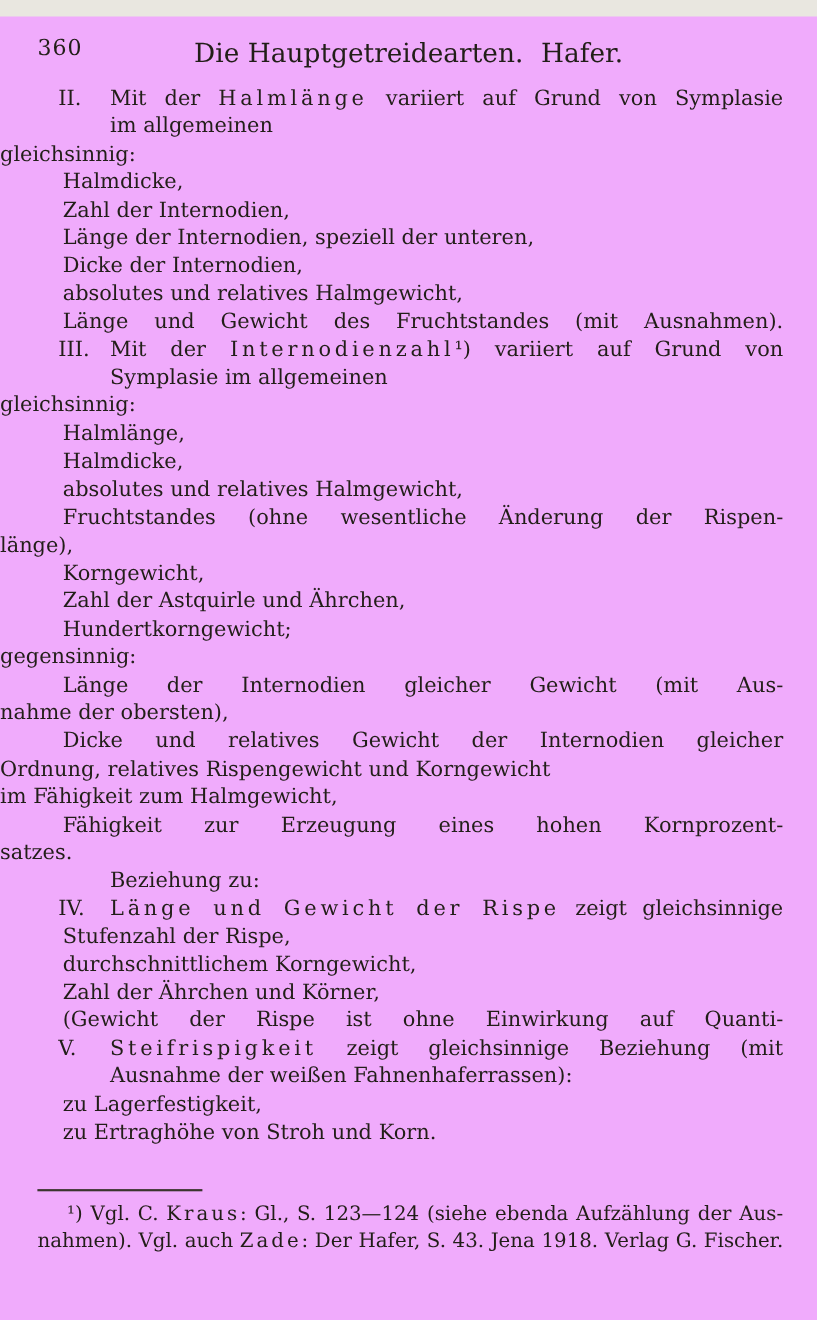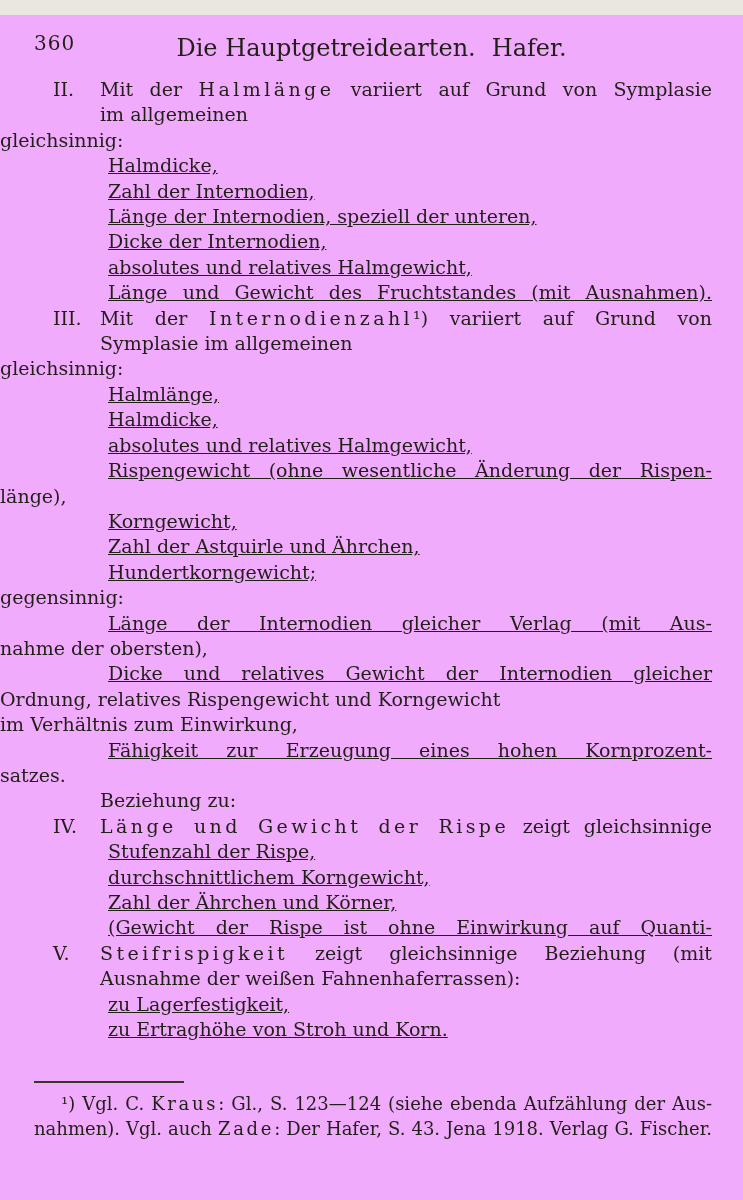--- a/index.html
+++ b/index.html
@@ -30,21 +30,21 @@
   .rt2 { margin-left: 16px; }
 
   .pagebody {
     position: absolute; top: 62px; left: 0; right: 0;
     padding-right: 31px;
   }
   .line { font-size: 19px; line-height: 25.4px; }
   .ind-num   { padding-left: 53px;  }
   .ind-cont  { padding-left: 100px; }
   .ind-label { }
-  .ind-item  { padding-left: 108px; text-decoration: underline; }
+  .ind-item  { padding-left: 57px; }
   .ind-item2 { }
   .j { text-align: justify; text-align-last: justify; }
   .numeral { display: inline-block; width: 40px; text-align: left; margin-right: 7px; }
   .sperr { letter-spacing: 0.18em; }
 
   .footnote { position: absolute; top: 1066px; left: 34px; right: 31px; }
   .footrule { width: 150px; border-top: 2px solid #3a352e; margin-bottom: 9px; }
   .fn-line { font-size: 18px; line-height: 24.5px; }
   .fn-first { padding-left: 27px; }
   .fn-line .sperr { letter-spacing: 0.15em; }
@@ -70,31 +70,31 @@
     <div class="line ind-item">Dicke der Internodien,</div>
     <div class="line ind-item">absolutes und relatives Halmgewicht,</div>
     <div class="line ind-item j">Länge und Gewicht des Fruchtstandes (mit Ausnahmen).</div>
 
     <div class="line ind-num j"><span class="numeral">III.</span><span>Mit der </span><span class="sperr">Internodienzahl</span><span>¹)</span><span> variiert auf Grund von</span></div>
     <div class="line ind-cont">Symplasie im allgemeinen</div>
     <div class="line ind-label">gleichsinnig:</div>
     <div class="line ind-item">Halmlänge,</div>
     <div class="line ind-item">Halmdicke,</div>
     <div class="line ind-item">absolutes und relatives Halmgewicht,</div>
-    <div class="line ind-item j">Rispengewicht (ohne wesentliche Änderung der Rispen-</div>
+    <div class="line ind-item j">Fruchtstandes (ohne wesentliche Änderung der Rispen-</div>
     <div class="line ind-item2">länge),</div>
     <div class="line ind-item">Korngewicht,</div>
     <div class="line ind-item">Zahl der Astquirle und Ährchen,</div>
     <div class="line ind-item">Hundertkorngewicht;</div>
     <div class="line ind-label">gegensinnig:</div>
-    <div class="line ind-item j">Länge der Internodien gleicher Verlag (mit Aus-</div>
+    <div class="line ind-item j">Länge der Internodien gleicher Gewicht (mit Aus-</div>
     <div class="line ind-item2">nahme der obersten),</div>
     <div class="line ind-item j">Dicke und relatives Gewicht der Internodien gleicher</div>
     <div class="line ind-item2">Ordnung, relatives Rispengewicht und Korngewicht</div>
-    <div class="line ind-item2">im Verhältnis zum Einwirkung,</div>
+    <div class="line ind-item2">im Fähigkeit zum Halmgewicht,</div>
     <div class="line ind-item j">Fähigkeit zur Erzeugung eines hohen Kornprozent-</div>
     <div class="line ind-item2">satzes.</div>
 
     <div class="line ind-cont">Beziehung zu:</div>
     <div class="line ind-num j"><span class="numeral">IV.</span><span class="sperr">Länge und Gewicht der Rispe</span><span> zeigt gleichsinnige</span></div>
     <div class="line ind-item">Stufenzahl der Rispe,</div>
     <div class="line ind-item">durchschnittlichem Korngewicht,</div>
     <div class="line ind-item">Zahl der Ährchen und Körner,</div>
     <div class="line ind-item j">(Gewicht der Rispe ist ohne Einwirkung auf Quanti-</div>
 

